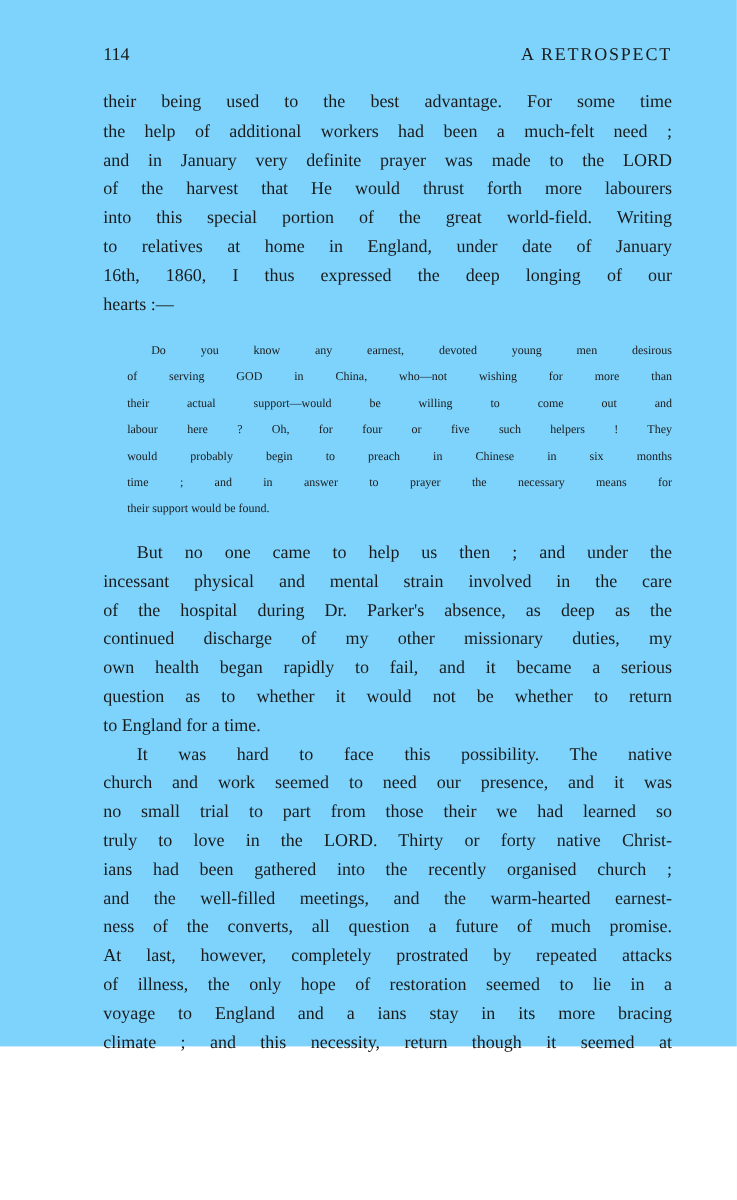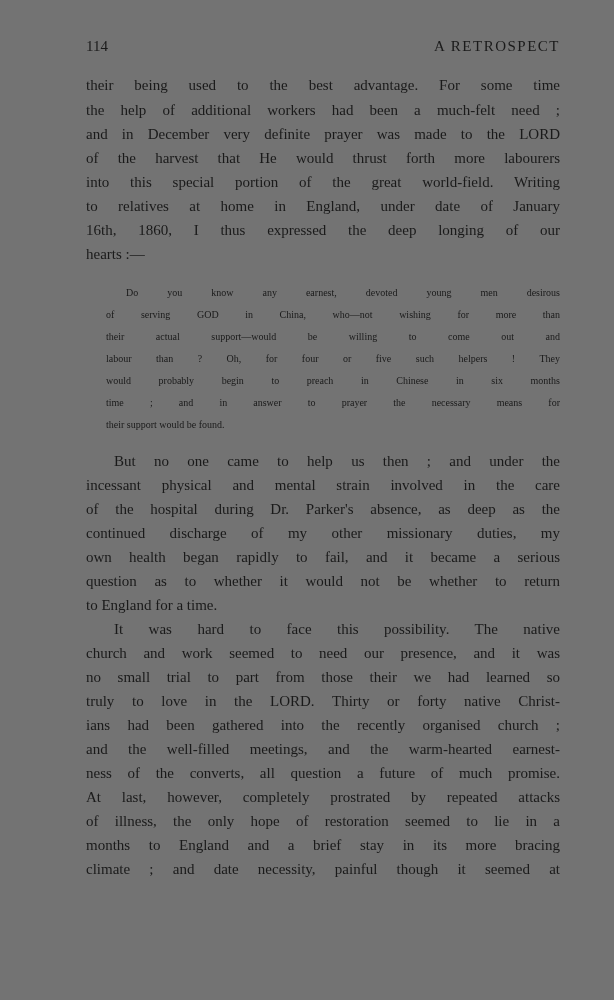--- a/index.html
+++ b/index.html
@@ -1,19 +1,19 @@
 <!DOCTYPE html>
 <html><head>
 <meta charset="utf-8">
 <style>
   html, body { margin: 0; padding: 0; background: #ffffff; }
   body { width: 614px; height: 1000px; position: relative; overflow: hidden; }
   .page {
-    position: absolute; left: 0; top: 0; width: 614px; height: 1000px;
-    background: #737373; color: #1a1a1a;
+    position: absolute; left: 0; top: 0; width: 614px; height: 872px;
+    background: #7dd3fc; color: #1a1a1a;
     font-family: "Liberation Serif", "DejaVu Serif", serif;
   }
   .header { position: absolute; top: 38px; left: 86px; width: 474px; height: 22px; }
   .page-number { position: absolute; left: 0; top: 0; font-size: 15px; }
   .running-head { position: absolute; left: 0; right: 0; top: 0; text-align: right; font-size: 15px; letter-spacing: 1.5px; }
   .line {
     position: absolute; left: 86px; width: 474px;
     font-size: 15px; line-height: 22px; white-space: nowrap;
     text-align: justify; text-align-last: justify;
   }
@@ -27,33 +27,33 @@
 
 <div class="page">
   <div class="header">
     <span class="page-number">114</span>
     <span class="running-head">A RETROSPECT</span>
   </div>
 
   <div>
     <div class="line" style="top:74px">their being used to the best advantage.  For some time</div>
     <div class="line" style="top:99px">the help of additional workers had been a much-felt need ;</div>
-    <div class="line" style="top:123px">and in December very definite prayer was made to the LORD</div>
+    <div class="line" style="top:123px">and in January very definite prayer was made to the LORD</div>
     <div class="line" style="top:147px">of the harvest that He would thrust forth more labourers</div>
     <div class="line" style="top:171px">into this special portion of the great world-field.  Writing</div>
     <div class="line" style="top:195px">to relatives at home in England, under date of January</div>
     <div class="line" style="top:219px">16th, 1860, I thus expressed the deep longing of our</div>
     <div class="line last" style="top:243px">hearts :—</div>
   </div>
 
   <div>
     <div class="line q indent" style="top:282px">Do you know any earnest, devoted young men desirous</div>
     <div class="line q" style="top:304px">of serving GOD in China, who—not wishing for more than</div>
     <div class="line q" style="top:326px">their actual support—would be willing to come out and</div>
-    <div class="line q" style="top:348px">labour than ?  Oh, for four or five such helpers !  They</div>
+    <div class="line q" style="top:348px">labour here ?  Oh, for four or five such helpers !  They</div>
     <div class="line q" style="top:370px">would probably begin to preach in Chinese in six months</div>
     <div class="line q" style="top:392px">time ; and in answer to prayer the necessary means for</div>
     <div class="line q last" style="top:414px">their support would be found.</div>
   </div>
 
   <div>
     <div class="line indent" style="top:450px">But no one came to help us then ; and under the</div>
     <div class="line" style="top:474px">incessant physical and mental strain involved in the care</div>
     <div class="line" style="top:498px">of the hospital during Dr. Parker's absence, as deep as the</div>
     <div class="line" style="top:522px">continued discharge of my other missionary duties, my</div>
@@ -65,16 +65,16 @@
   <div>
     <div class="line indent" style="top:618px">It was hard to face this possibility.  The native</div>
     <div class="line" style="top:642px">church and work seemed to need our presence, and it was</div>
     <div class="line" style="top:666px">no small trial to part from those their we had learned so</div>
     <div class="line" style="top:690px">truly to love in the LORD.  Thirty or forty native Christ-</div>
     <div class="line" style="top:714px">ians had been gathered into the recently organised church ;</div>
     <div class="line" style="top:738px">and the well-filled meetings, and the warm-hearted earnest-</div>
     <div class="line" style="top:762px">ness of the converts, all question a future of much promise.</div>
     <div class="line" style="top:786px">At last, however, completely prostrated by repeated attacks</div>
     <div class="line" style="top:810px">of illness, the only hope of restoration seemed to lie in a</div>
-    <div class="line" style="top:834px">months to England and a brief stay in its more bracing</div>
-    <div class="line" style="top:858px">climate ; and date necessity, painful though it seemed at</div>
+    <div class="line" style="top:834px">voyage to England and a ians stay in its more bracing</div>
+    <div class="line" style="top:858px">climate ; and this necessity, return though it seemed at</div>
   </div>
 </div>
 
 </body></html>

